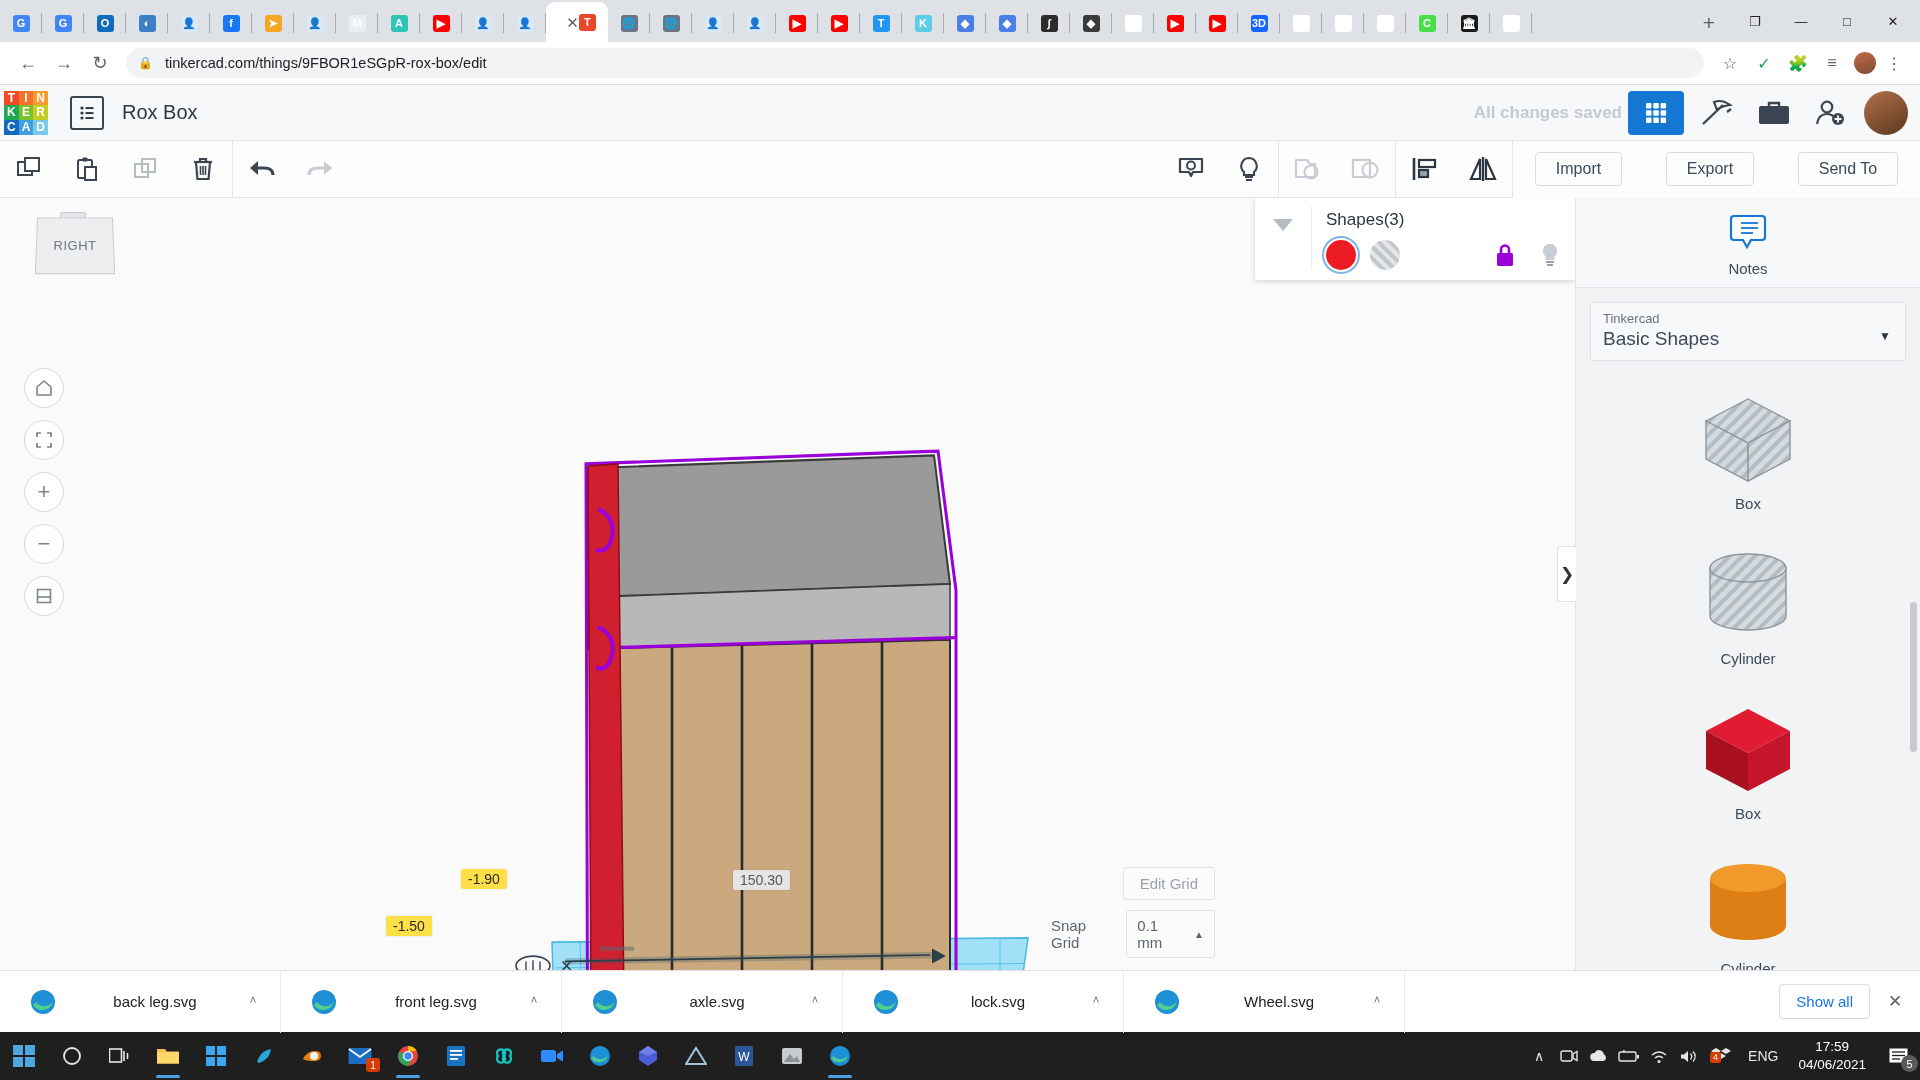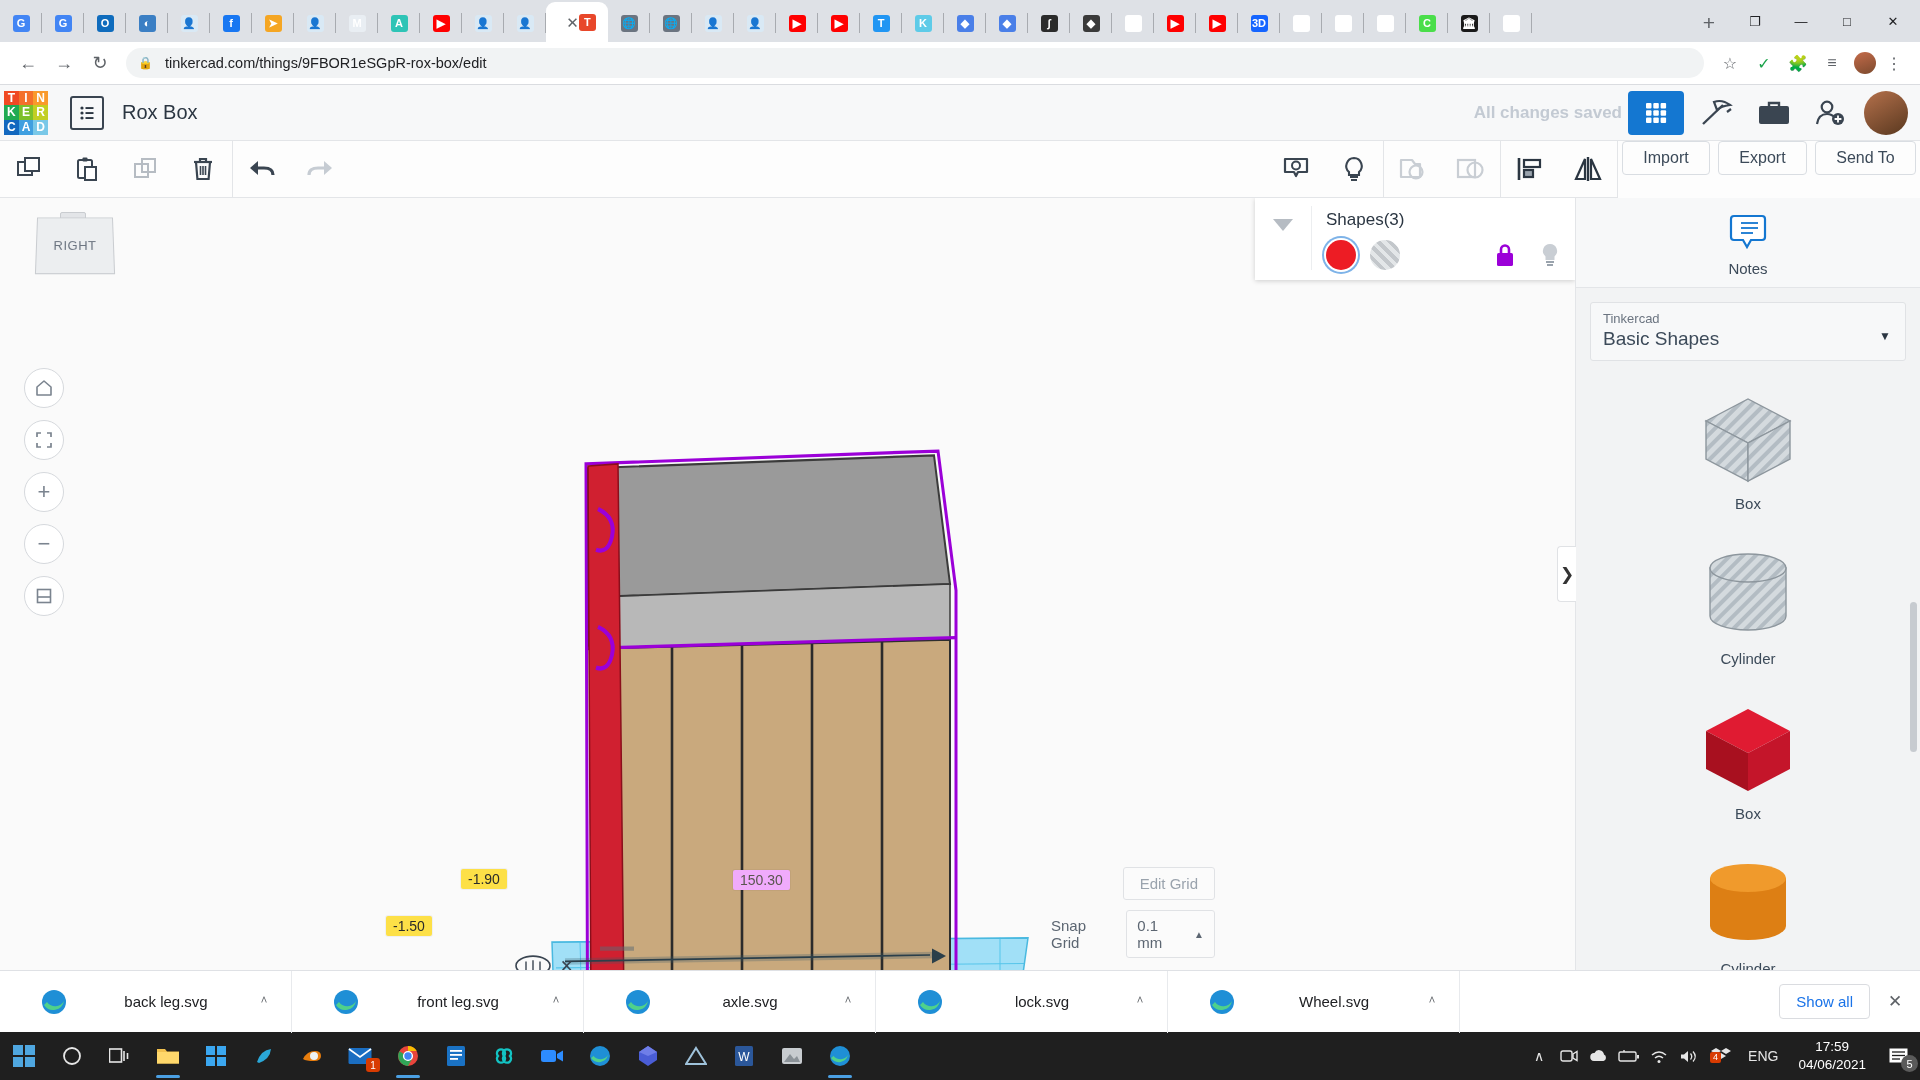--- a/index.html
+++ b/index.html
@@ -80,21 +80,21 @@
      background:linear-gradient(150deg,#b5714c,#59381f); margin:0 12px 0 6px;}
 
   
   #tc-toolbar {
     height:57px; background:#fdfdfd; display:flex; align-items:center;
     border-bottom:1px solid #e3e5e8; position:relative;
   }
   .tbtn { width:58px;height:57px; display:flex;align-items:center;justify-content:center; }
   .tb-sep { width:1px;height:56px;background:#e3e5e8; }
   .right-tools { margin-left:auto; display:flex; align-items:center; height:57px; }
-  #tc-rightpanel-top { width:303px; display:flex; align-items:flex-start; justify-content:space-around;
+  #tc-rightpanel-top { width:408px; display:flex; align-items:center; justify-content:space-around;
      height:57px; background:#fdfdfd; border-left:1px solid #e3e5e8;}
   .pill-btn { border:1px solid #d9dde2; border-radius:4px; padding:7px 20px;
      font-size:16px;color:#3c4a59; background:#fdfdfd; }
 
   
   #main { display:flex; height:calc(1080px - 42px - 43px - 56px - 57px - 62px - 48px); }
   #canvas-wrap { flex:1; position:relative; background:#fafafa; overflow:hidden; }
   #right-panel { width:345px; background:#f2f3f4; border-left:1px solid #e3e5e8;
                  display:flex; flex-direction:column; position:relative; }
 
@@ -159,21 +159,21 @@
      border-radius:3px; padding:7px 16px; }
   .sb-row { display:flex;align-items:center; margin-top:10px; }
   .sb-row .lab { font-size:15px;color:#5c6672; margin-right:9px; }
   .sb-sel { border:1px solid #e0e2e5;background:#fbfbfb;color:#5c6672;font-size:15px;
      border-radius:3px;padding:6px 10px; display:flex;align-items:center;gap:8px;}
 
   
   #downloadbar { height:62px; background:#fff; border-top:1px solid #dfe1e5;
      display:flex; align-items:center; }
   .dl-item { display:flex; align-items:center; height:62px; padding:0 4px;
-     border-right:1px solid #e8eaed; position:relative;margin-left:11px; }
+     border-right:1px solid #e8eaed; position:relative; }
   .dl-edge { width:26px;height:26px;margin:0 24px 0 26px;flex:0 0 auto; }
   .dl-name { font-size:15px;color:#202124; width:150px; text-align:center;}
   .dl-caret { width:46px;text-align:center;color:#5f6368;font-size:14px; }
   #dl-showall { margin-left:auto; border:1px solid #dadce0;border-radius:4px;
      padding:8px 16px; color:#1a73e8; font-size:15px;}
   #dl-close { width:50px;text-align:center;color:#5f6368;font-size:17px;}
 
   
   #taskbar { height:48px; background:#1f1f1f; display:flex; align-items:center; color:#fff; }
   #startbtn { width:48px;height:48px;display:flex;align-items:center;justify-content:center; }
@@ -188,21 +188,21 @@
   .tray-icon { width:30px;height:48px;display:flex;align-items:center;justify-content:center;
      font-size:14px;color:#e6e6e6; }
   #tray-lang { font-size:14px;color:#e6e6e6;padding:0 10px; }
   #tray-clock { font-size:13.5px;color:#fff;line-height:1.35;text-align:center;padding:0 10px; }
   #tray-notif { width:44px;height:48px;display:flex;align-items:center;justify-content:center;position:relative;}
   #tray-badge { position:absolute;right:2px;bottom:8px;width:17px;height:17px;border-radius:50%;
      background:#5a5a5a;color:#fff;font-size:11px;display:flex;align-items:center;justify-content:center;}
 
   
   #model { position:absolute; left:0; top:0; width:100%; height:100%; }
-  .dimlbl { position:absolute; background:#f0abfc; border-radius:2px; padding:2px 7px;
+  .dimlbl { position:absolute; background:#e5e5e5; border-radius:2px; padding:2px 7px;
      font-size:14px; color:#5a5550; box-shadow:0 0 0 1px rgba(0,0,0,.04); }
   .dimlbl.dark { color:#2a2a2a; background:#fde047; }
 </style>
 </head>
 <body>
 
 <div id="browser-tabbar">
   <div class="tab-strip" id="tabstrip">
       <div class="tab">
         <span class="favicon" style="background: rgb(66, 133, 244);">G</span>

